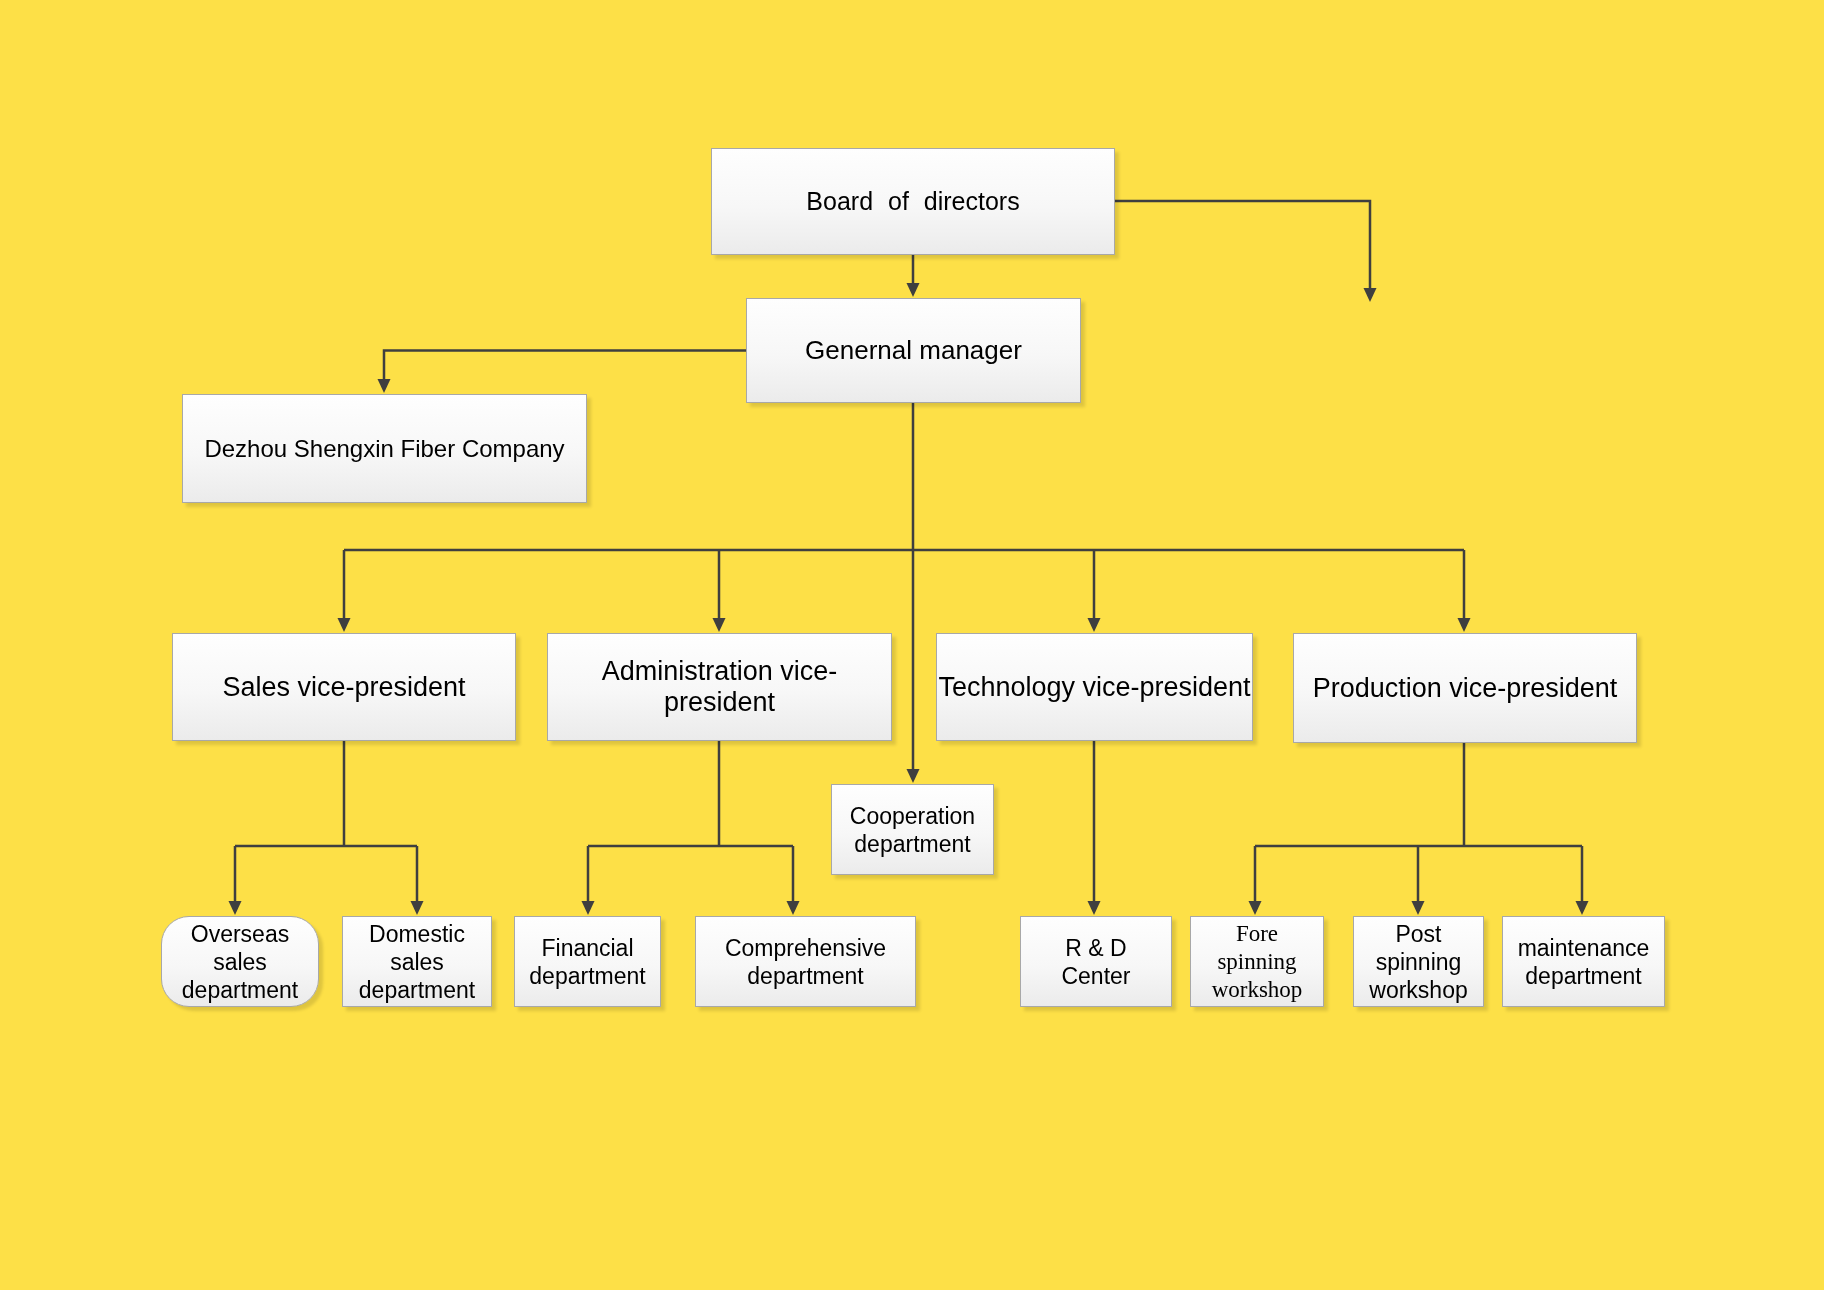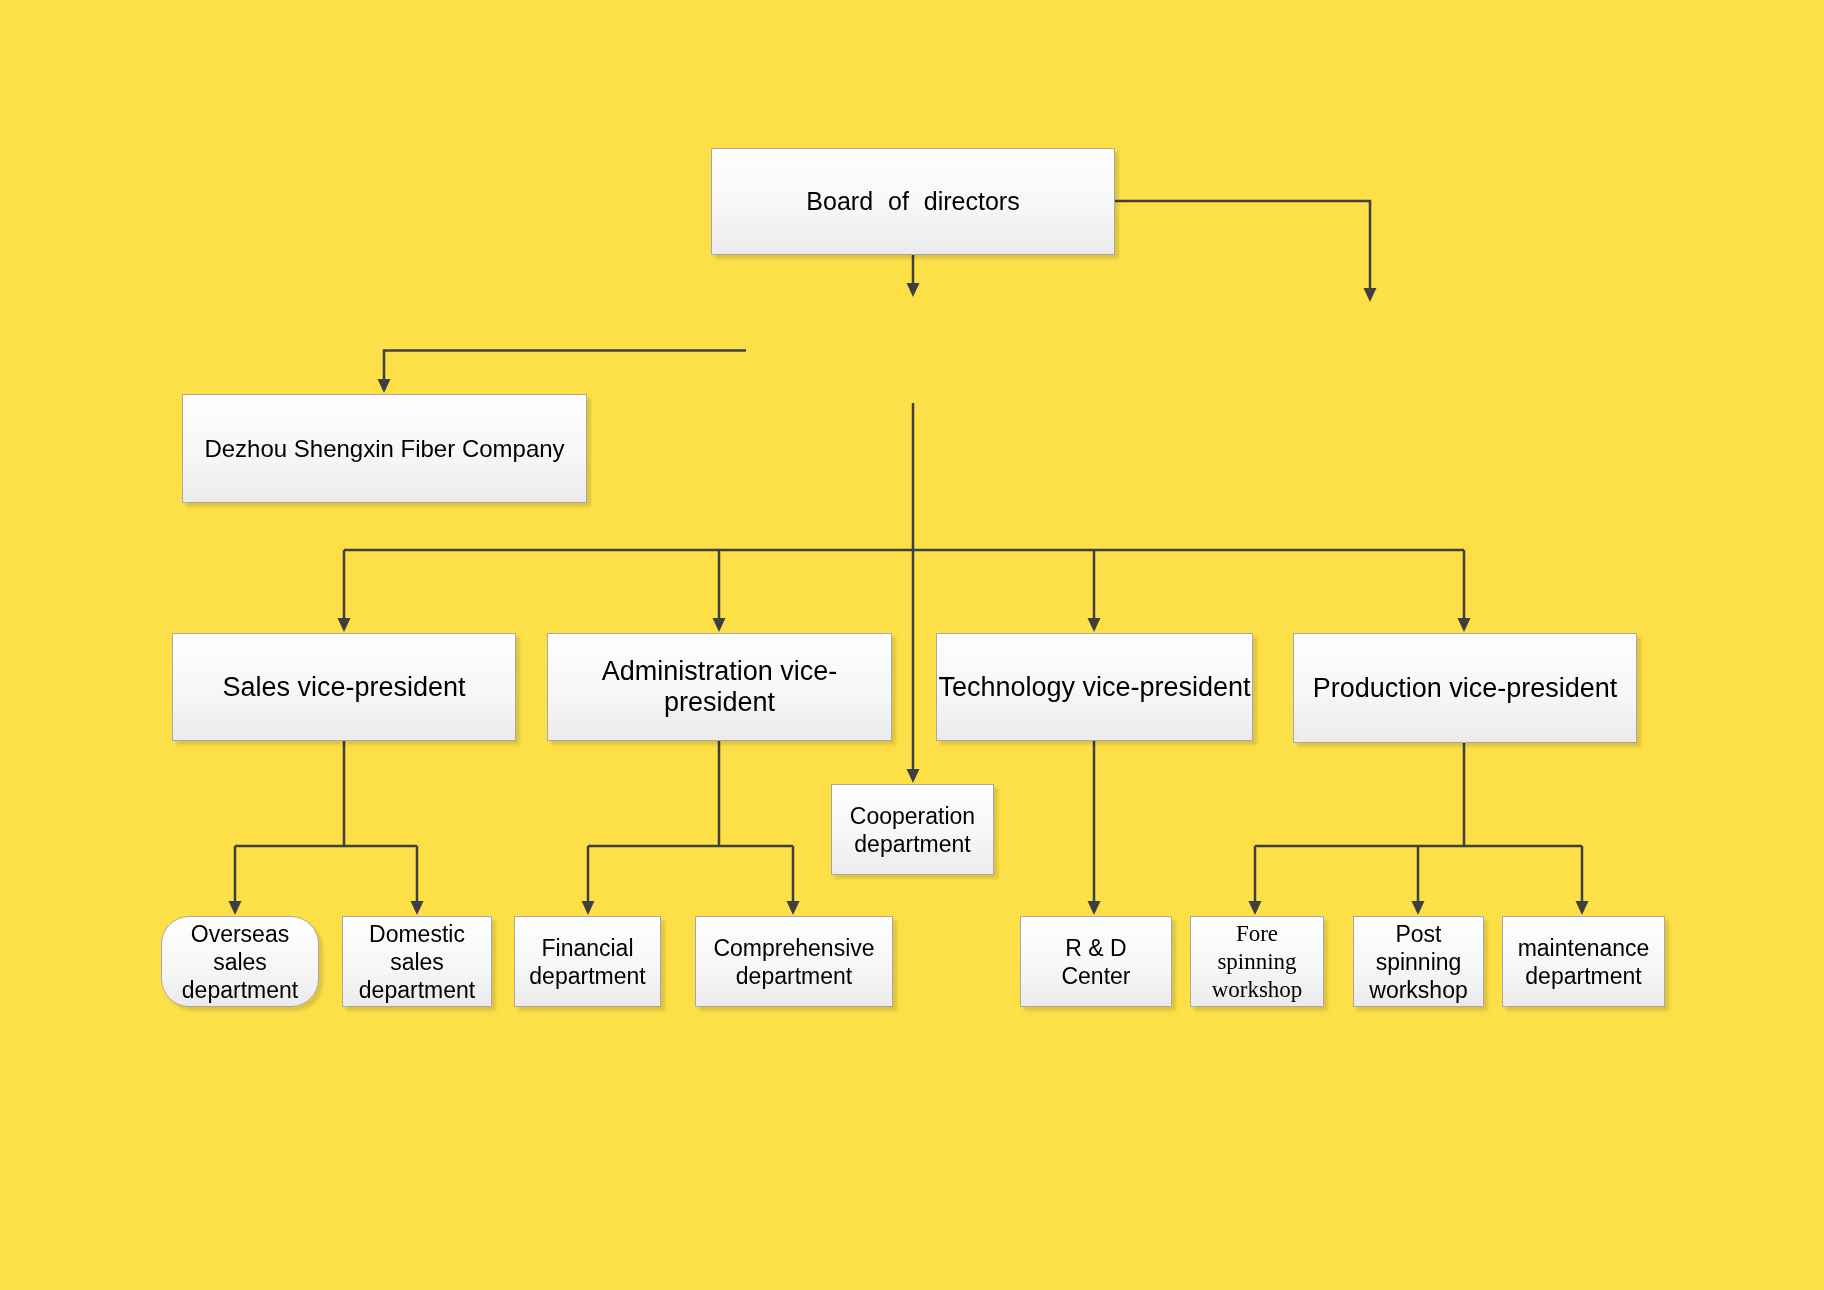--- a/index.html
+++ b/index.html
@@ -53,21 +53,21 @@
   .n-advisor      { left: 1168px; top: 303px; width: 404px; height: 106px; font-size: 25px; }
   .n-dezhou       { left: 182px;  top: 394px; width: 405px; height: 109px; font-size: 24px; }
   .n-sales-vp     { left: 172px;  top: 633px; width: 344px; height: 108px; font-size: 27px; }
   .n-admin-vp     { left: 547px;  top: 633px; width: 345px; height: 108px; font-size: 27px; }
   .n-tech-vp      { left: 936px;  top: 633px; width: 317px; height: 108px; font-size: 27px; }
   .n-prod-vp      { left: 1293px; top: 633px; width: 344px; height: 110px; font-size: 27px; }
   .n-coop         { left: 831px;  top: 784px; width: 163px; height: 91px;  font-size: 23px; line-height: 28px; }
   .n-overseas     { left: 161px;  top: 916px; width: 158px; height: 91px;  font-size: 23px; line-height: 28px; border-radius: 28px; }
   .n-domestic     { left: 342px;  top: 916px; width: 150px; height: 91px;  font-size: 23px; line-height: 28px; }
   .n-financial    { left: 514px;  top: 916px; width: 147px; height: 91px;  font-size: 23px; line-height: 28px; }
-  .n-comprehensive{ left: 695px;  top: 916px; width: 198px; height: 91px;  font-size: 23px; line-height: 28px; }
+  .n-comprehensive{ left: 695px;  top: 916px; width: 221px; height: 91px;  font-size: 23px; line-height: 28px; }
   .n-rd           { left: 1020px; top: 916px; width: 152px; height: 91px;  font-size: 23px; line-height: 28px; }
   .n-fore         { left: 1190px; top: 916px; width: 134px; height: 91px;  font-size: 23px; line-height: 28px; font-family: Liberation Serif, serif; }
   .n-post         { left: 1353px; top: 916px; width: 131px; height: 91px;  font-size: 23px; line-height: 28px; }
   .n-maintenance  { left: 1502px; top: 916px; width: 163px; height: 91px;  font-size: 23px; line-height: 28px; }
 </style>
 </head>
 <body>
 
 <div id="stage">
 
@@ -137,20 +137,23 @@
       <polygon points="1418,915 1411.5,901 1424.5,901"></polygon>
       <path d="M1582 846 V901"></path>
       <polygon points="1582,915 1575.5,901 1588.5,901"></polygon>
     </g>
   </svg>
 
   <div class="node n-board">
     <span class="lbl">Board of directors</span>
   </div>
 
+  <div class="node n-gm">
+    <span class="lbl">Genernal manager</span>
+  </div>
 
 
   <div class="node n-dezhou">
     <span class="lbl">Dezhou Shengxin Fiber Company</span>
   </div>
 
   <div class="node n-sales-vp">
     <span class="lbl">Sales vice-president</span>
   </div>
 

